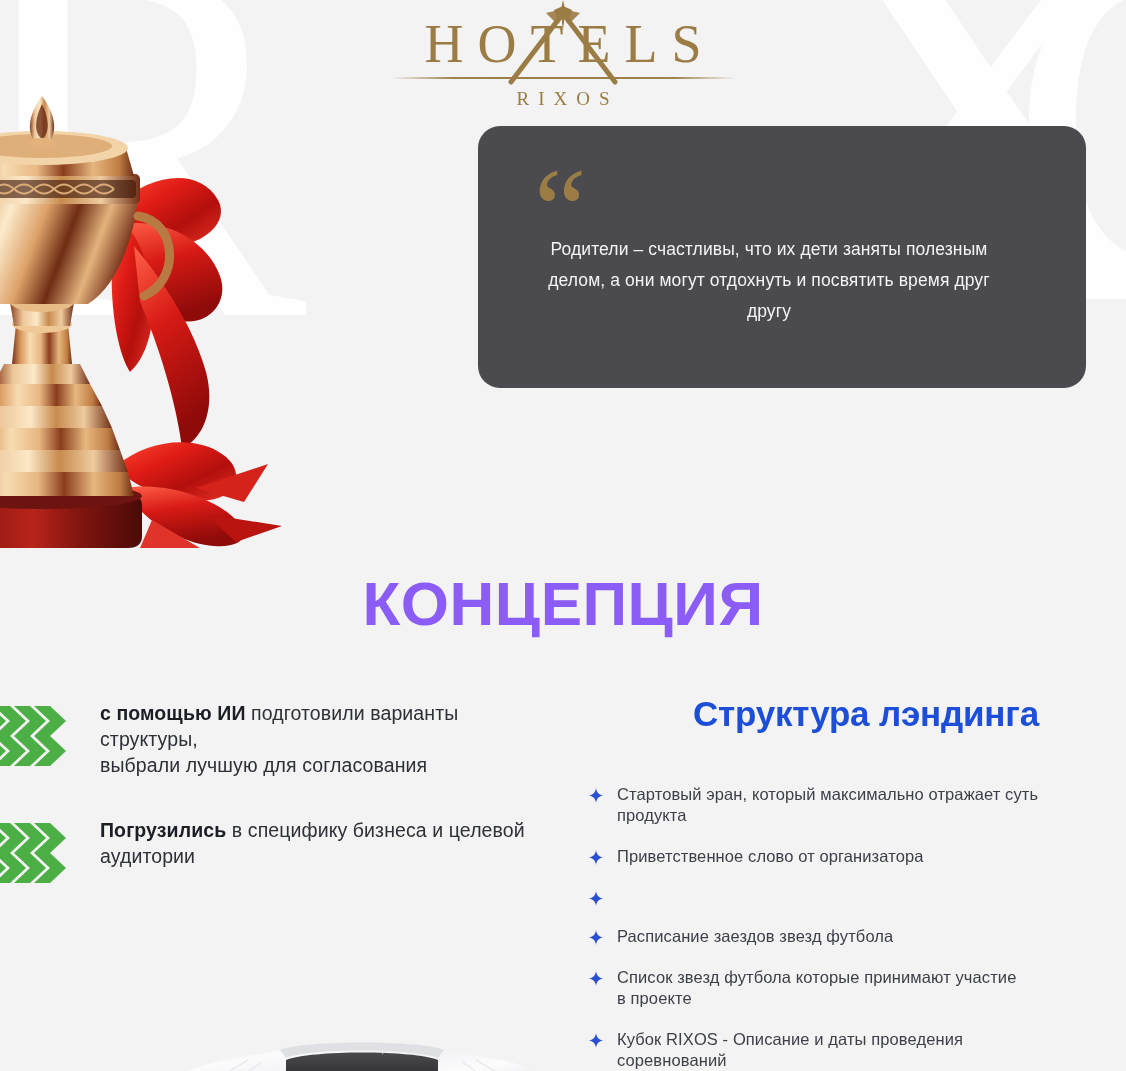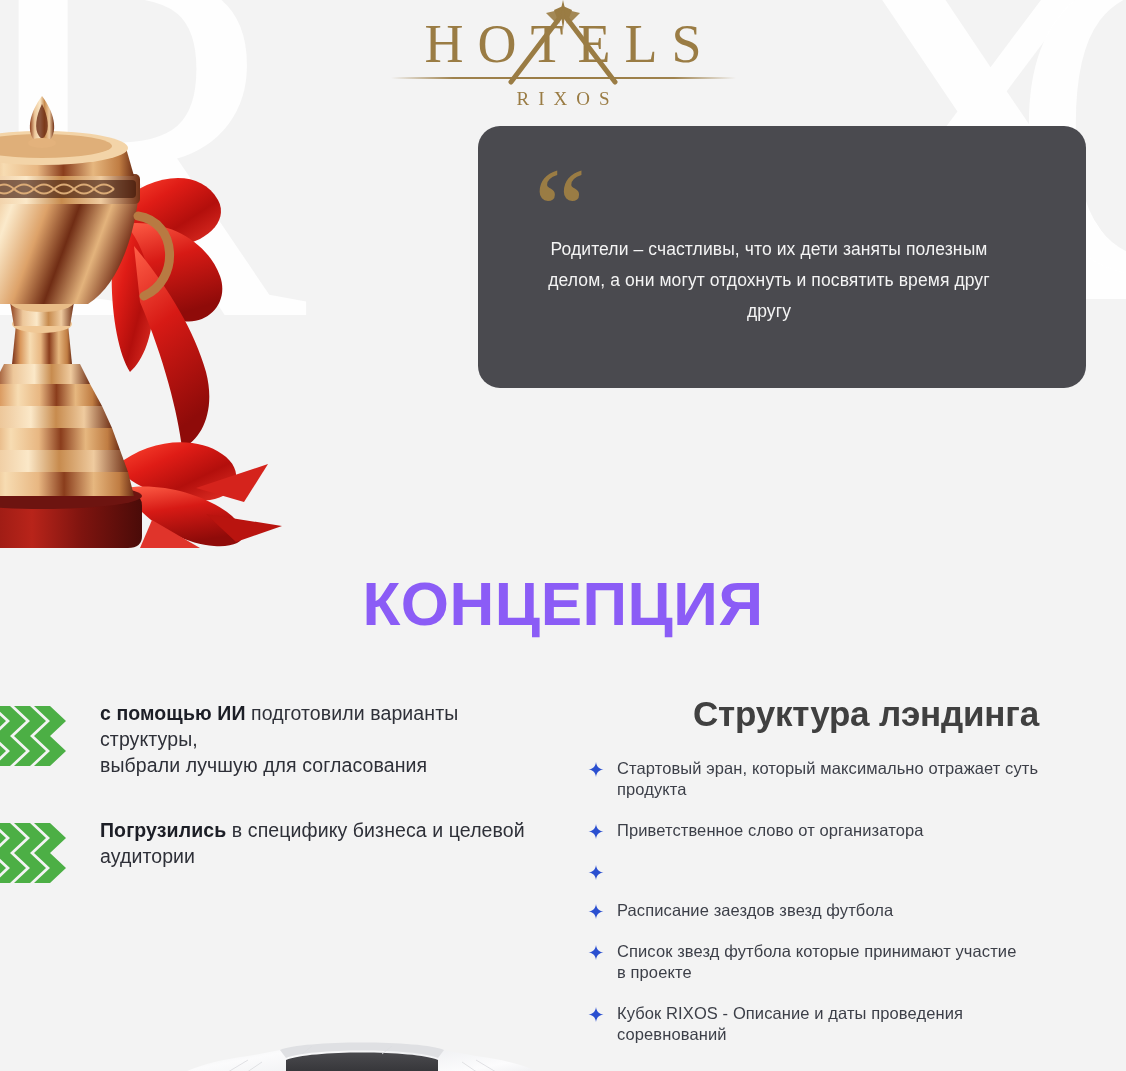--- a/index.html
+++ b/index.html
@@ -179,26 +179,26 @@
   .structure {
     position: absolute;
     left: 585px;
     top: 694px;
     width: 541px;
     z-index: 5;
   }
   .structure-title {
     font-size: 35px;
     font-weight: 700;
-    color: #404040;
+    color: #1d4ed8;
     letter-spacing: -0.2px;
     padding-left: 108px;
     white-space: nowrap;
   }
-  .structure-list { margin-top: 24px; }
+  .structure-list { margin-top: 50px; }
   .structure-item {
     display: flex;
     align-items: flex-start;
     margin-bottom: 20px;
   }
   .star-icon {
     flex: 0 0 22px;
     width: 15px; height: 15px;
     margin-top: 4px;
     margin-right: 10px;

